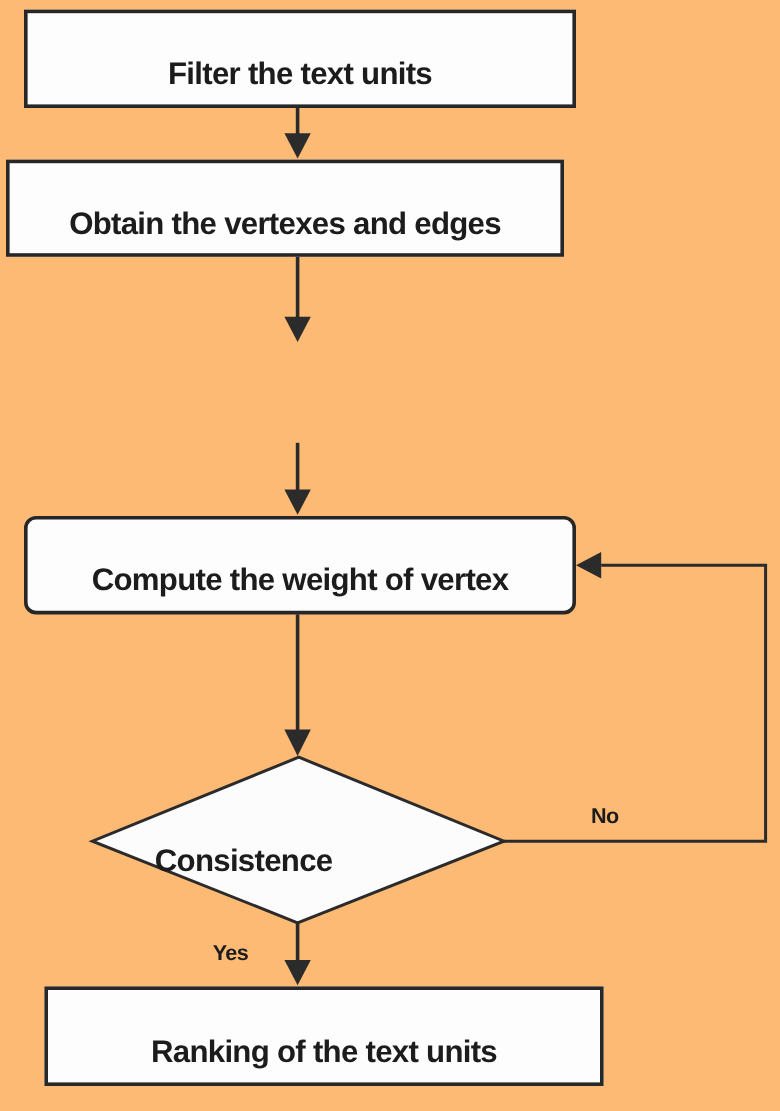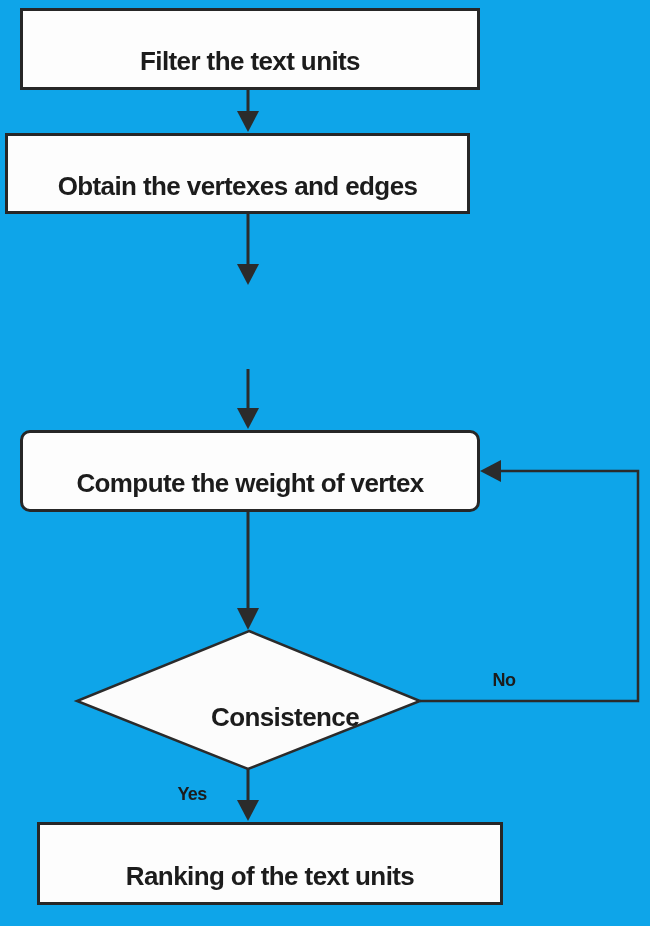--- a/index.html
+++ b/index.html
@@ -4,21 +4,21 @@
 <style>
   html, body {
     margin: 0;
     padding: 0;
     background: #ffffff;
   }
   .canvas {
     position: relative;
     width: 650px;
     height: 926px;
-    background: #0ea5e9;
+    background: #fdba74;
     overflow: hidden;
     font-family: "Liberation Sans", sans-serif;
   }
   .connectors {
     position: absolute;
     left: 0;
     top: 0;
     width: 650px;
     height: 926px;
   }
@@ -41,21 +41,21 @@
   .n-filter    { left: 20px; top: 8px;   width: 460px; height: 82px; }
   .n-obtain    { left: 5px; top: 133px; width: 465px; height: 81px; }
   .n-construct { left: 20px; top: 286px; width: 460px; height: 83px; }
   .n-compute   { left: 20px; top: 430px; width: 460px; height: 82px; border-radius: 10px; }
   .n-ranking   { left: 4px;  top: 822px; width: 466px; height: 83px; margin-left: 33px; }
   .diamond-label {
     position: absolute;
     left: 129px;
     top: 704px;
     width: 230px;
-    text-align: right;
+    text-align: left;
     font-weight: 700;
     font-size: 26px;
     letter-spacing: -0.6px;
     color: #1c1c1c;
     line-height: 26px;
   }
   .edge-label {
     position: absolute;
     font-weight: 700;
     font-size: 18px;

